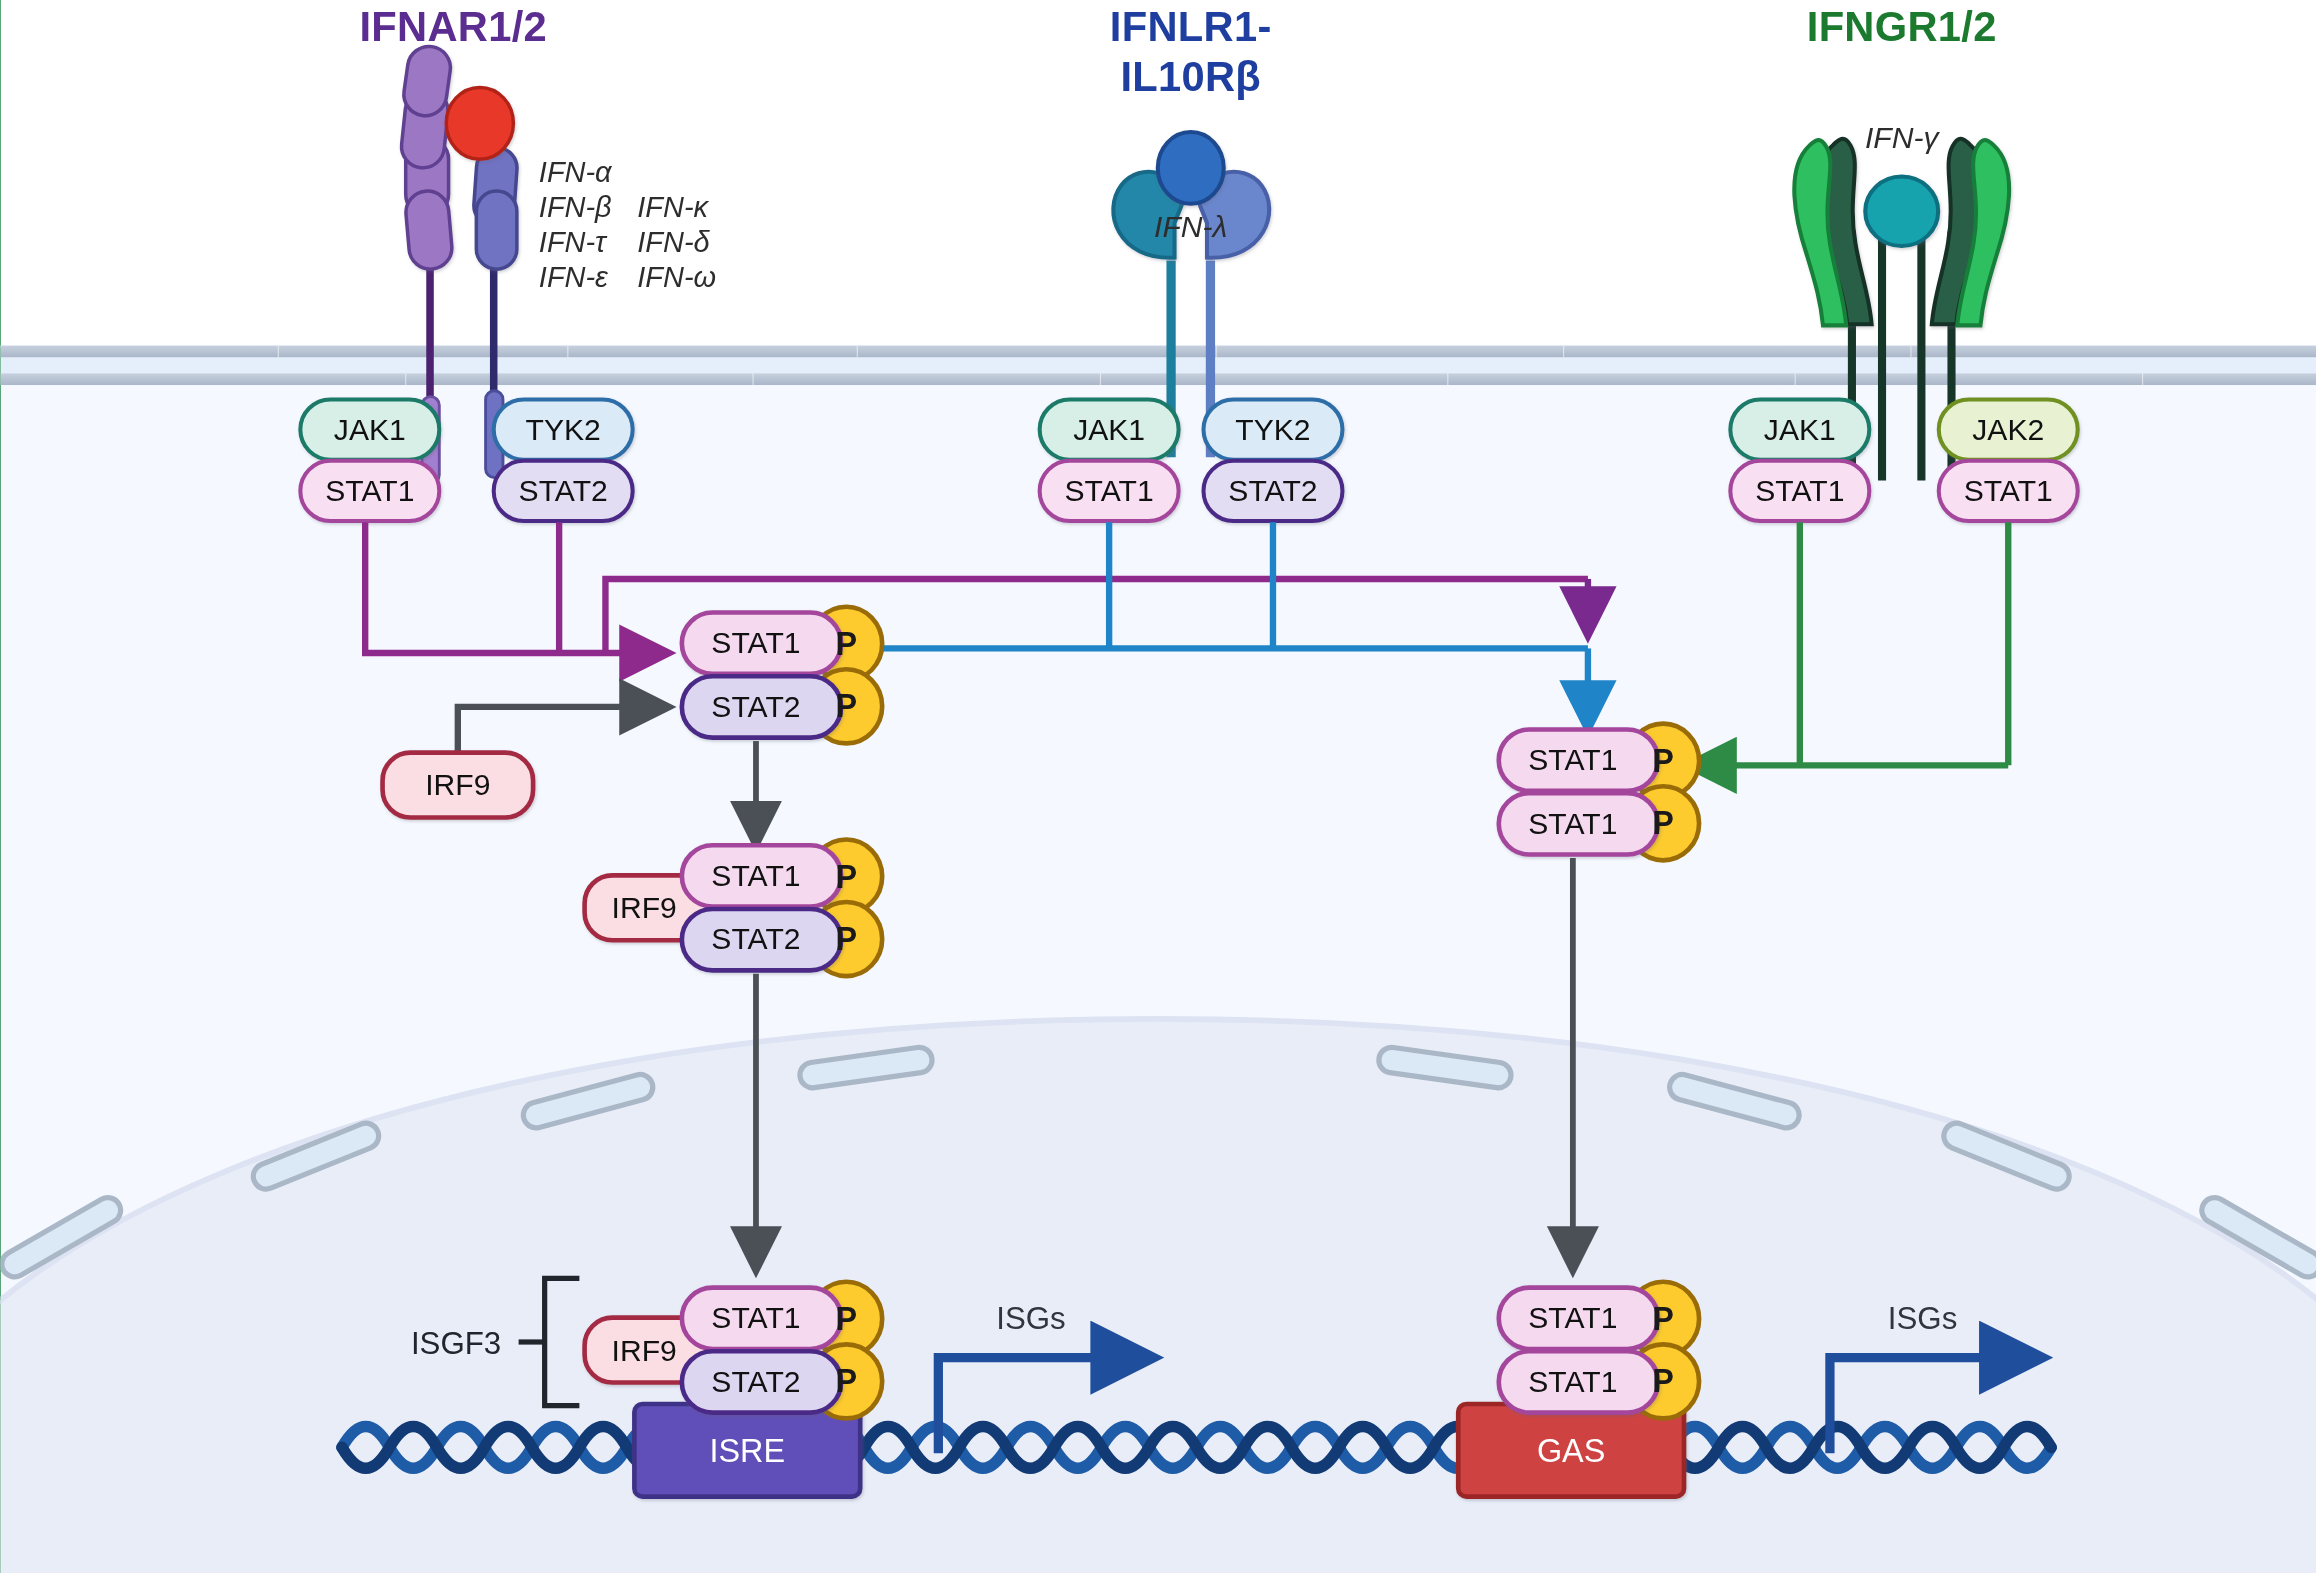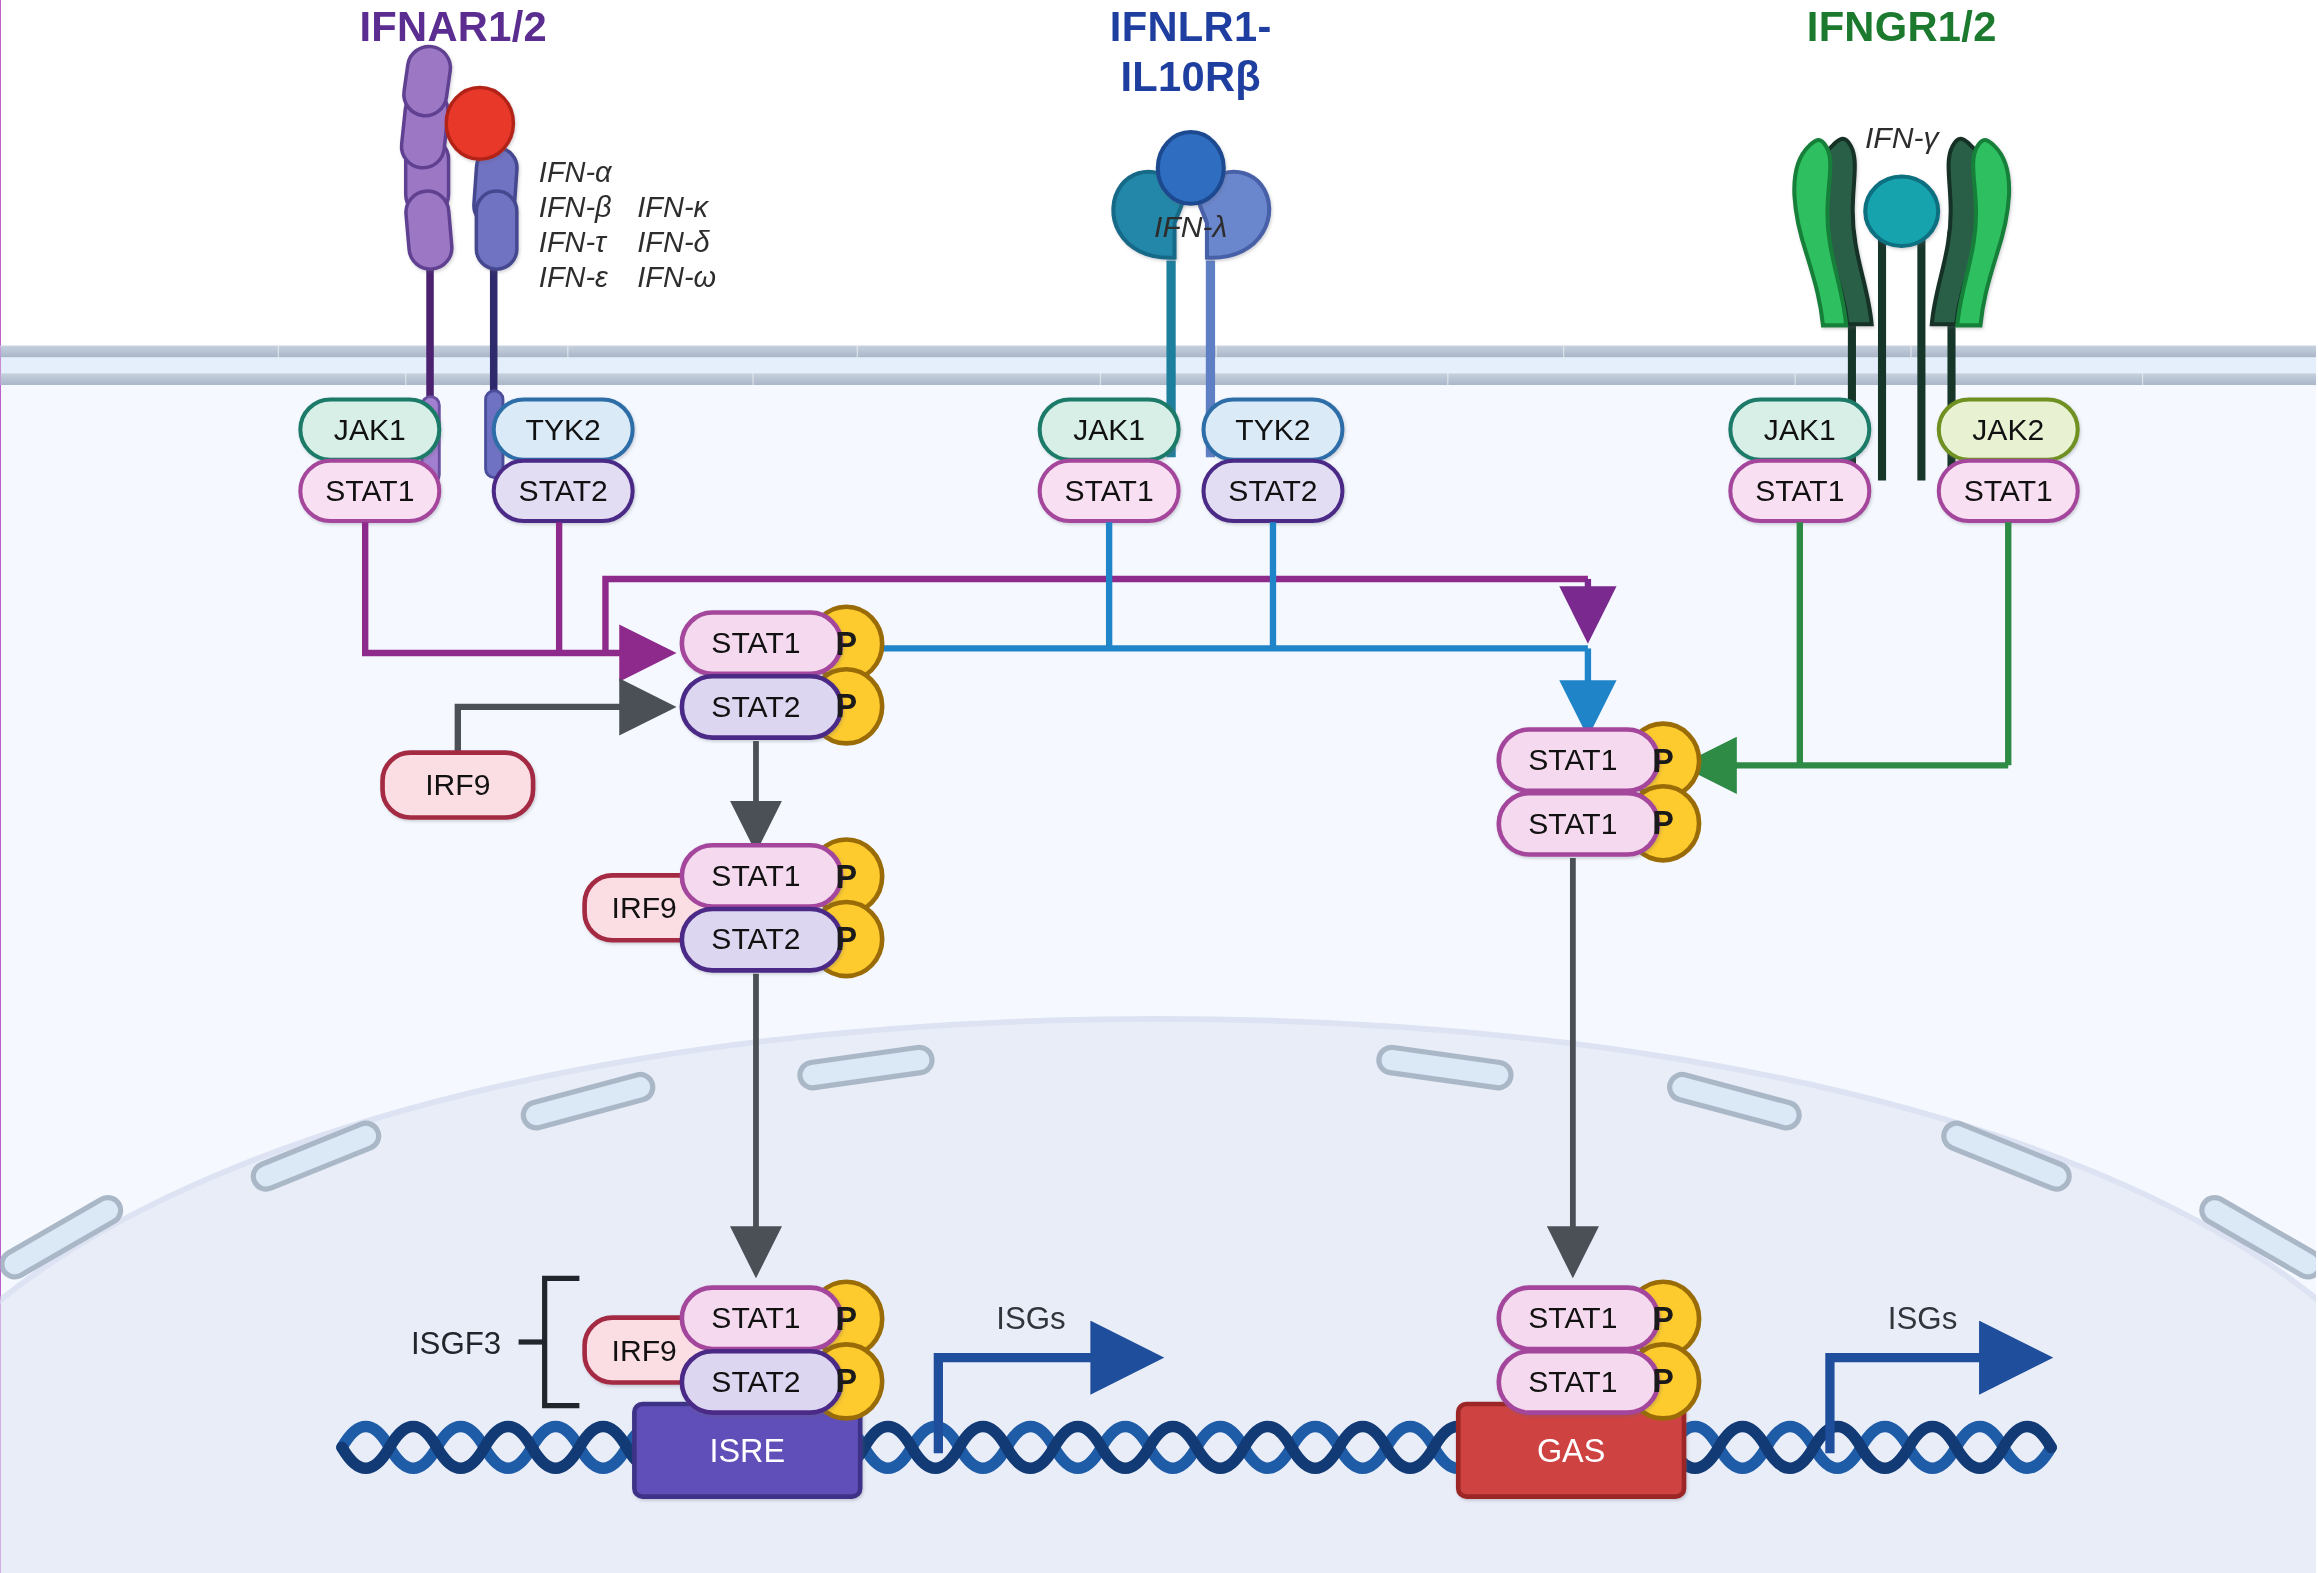--- a/index.html
+++ b/index.html
@@ -1,17 +1,17 @@
 <!DOCTYPE html>
 <html style="font-size:9.3px"><head>
 <meta charset="utf-8">
 <style>
   html,body{margin:0;padding:0;background:#ffffff;}
   body{font-family:"Liberation Sans", sans-serif;}
-  #stage{position:relative;width:2316px;height:1573px;background:#a21caf;overflow:hidden;}
+  #stage{position:relative;width:2316px;height:1573px;background:#15803d;overflow:hidden;}
   #svgroot{position:absolute;left:0;top:0;width:2319px;height:1573px;}
   .ttl{font-weight:bold;letter-spacing:0.5px;}
 </style>
 </head>
 <body>
 
 <div id="stage">
   <svg id="svgroot" viewBox="0 0 4004 2717">
     <defs>
 

